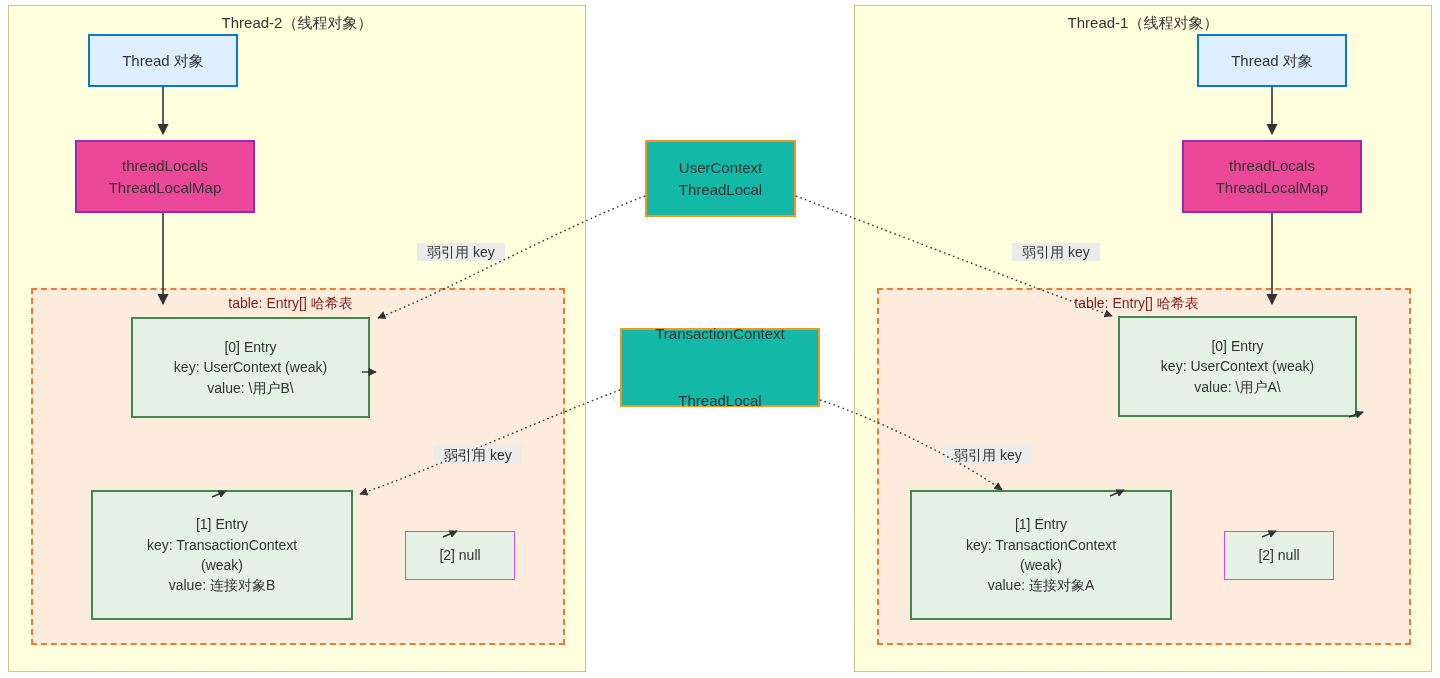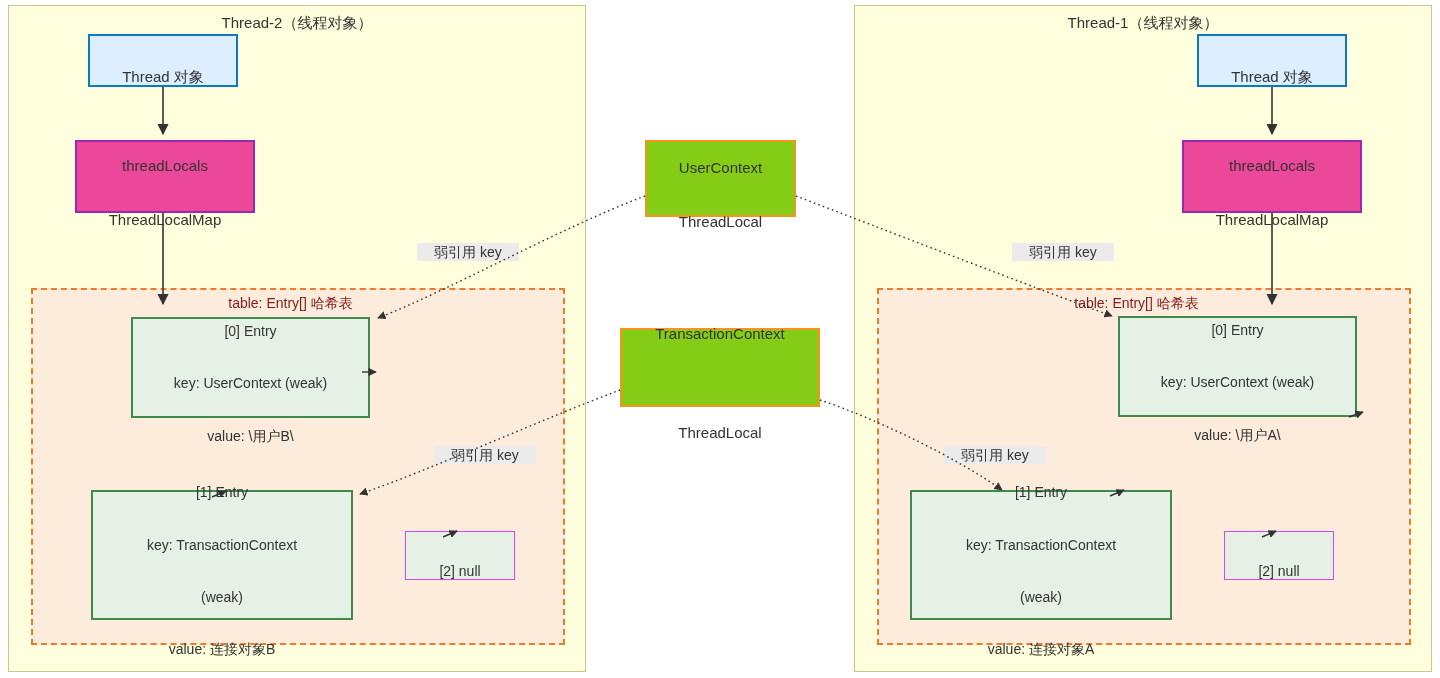--- a/index.html
+++ b/index.html
@@ -44,33 +44,33 @@
   .box{
     position:absolute;
     box-sizing:border-box;
     display:flex;flex-direction:column;
     align-items:center;justify-content:center;
     text-align:center;
     font-size:15px;
     line-height:1.45;
     color:#333;
   }
-  .box .ln{display:block;white-space:nowrap;margin-top:32px;}
+  .box .ln{display:block;white-space:nowrap;}
   .box-thread{background:#ddeeff;border:2px solid #0a7ac4;}
   .box-map{background:#ec4899;border:2px solid #9c27b0;}
   .box-entry{background:#e4f1e4;border:2px solid #3f8a4b;font-size:14px;}
   .box-null{background:#e4f1e4;border:1px solid #d946ef;font-size:14px;}
-  .box-tl{background:#84cc16;border:2px solid #f7941e;}
+  .box-tl{background:#14b8a6;border:2px solid #f7941e;}
 
   .wire-label{
     position:absolute;
     background:#ebebeb;
     font-size:14px;
     color:#333;
-    padding:0 17px;
+    padding:0 10px;
     white-space:nowrap;
     line-height:18px;
   }
 </style>
 </head>
 <body>
 
 <div id="stage">
 
   <div class="panel" style="left:8px;top:5px;width:578px;height:667px;">

